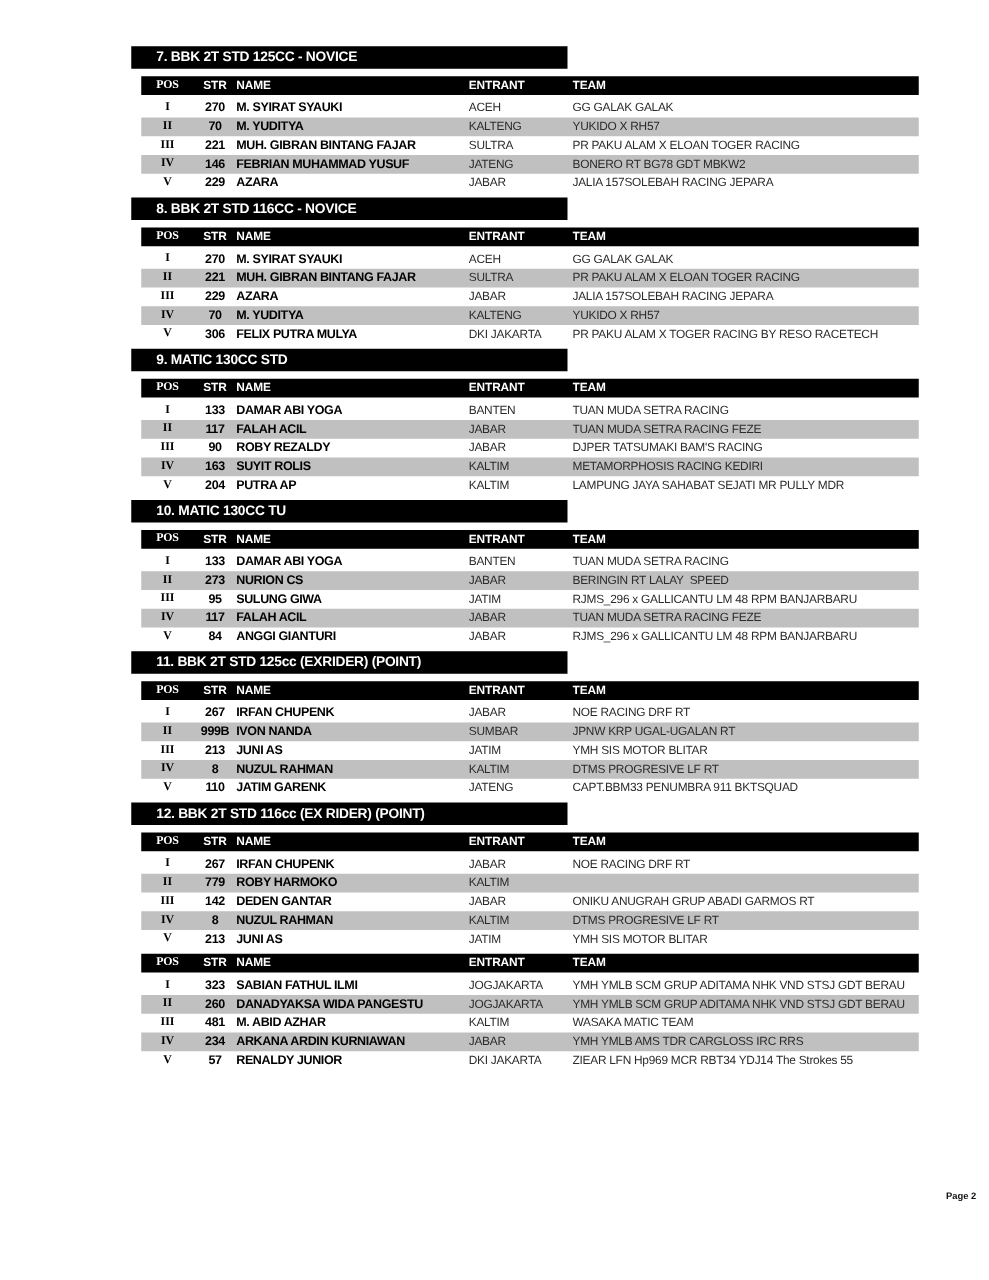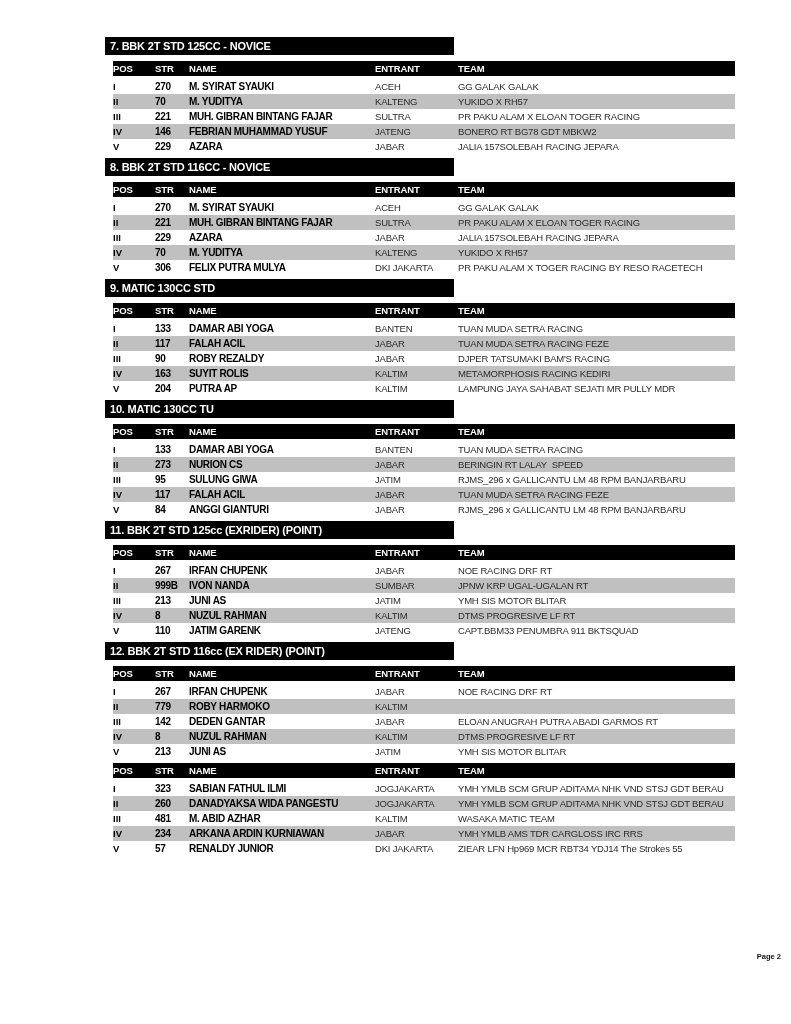--- a/index.html
+++ b/index.html
@@ -21,21 +21,21 @@
     width: 631px;
   }
   .section { margin-bottom: 4px; }
   .section-title {
     width: 349px; height: 18px;
     background: var(--bar-bg, #000);
     color: var(--bar-text, #fff);
     font-size: 11px; font-weight: bold;
     line-height: 18px;
     letter-spacing: -0.2px;
-    padding-left: 5px;
+    padding-left: 20px;
     margin-bottom: 6px;
     white-space: pre;
   }
   .table {
     margin-left: 8px;
     width: 622px;
   }
   .row {
     display: grid;
     grid-template-columns: 42px 34px 186px 83px 1fr;
@@ -46,22 +46,22 @@
   .row.head {
     background: var(--bar-bg, #000);
     color: var(--bar-text, #fff);
     font-weight: bold;
     font-size: 9.5px;
     margin-bottom: 3px;
     letter-spacing: -0.1px;
   }
   .row.alt { background: var(--row-alt, #c0c0c0); }
   .cell { white-space: pre; overflow: hidden; }
-  .c0 { font-weight: bold; font-size: 9.5px; }
-  .c1 { font-weight: bold; font-size: 10px; letter-spacing: -0.3px; }
+  .c0 { text-align: center; font-weight: bold; font-size: 9.5px; font-family: Liberation Serif, serif; }
+  .c1 { text-align: center; font-weight: bold; font-size: 10px; letter-spacing: -0.3px; }
   .c2 { font-weight: bold; font-size: 10px; letter-spacing: -0.3px; }
   .c3, .c4 { font-weight: normal; font-size: 9.5px; color: #2b2b2b; letter-spacing: -0.2px; }
   .row.head .c0, .row.head .c1, .row.head .c2, .row.head .c3, .row.head .c4 {
     font-weight: bold; font-size: 9.5px; color: #fff; letter-spacing: -0.1px;
   }
   .footer {
     position: absolute;
     right: 10px; top: 952px;
     font-size: 7.5px;
     font-weight: bold;
@@ -345,21 +345,21 @@
               <div class="cell c0">II</div>
               <div class="cell c1">779</div>
               <div class="cell c2">ROBY HARMOKO</div>
               <div class="cell c3">KALTIM</div>
             </div>
             <div class="row">
               <div class="cell c0">III</div>
               <div class="cell c1">142</div>
               <div class="cell c2">DEDEN GANTAR</div>
               <div class="cell c3">JABAR</div>
-              <div class="cell c4">ELOAN ANUGRAH PUTRA ABADI GARMOS RT</div>
+              <div class="cell c4">ONIKU ANUGRAH GRUP ABADI GARMOS RT</div>
             </div>
             <div class="row alt">
               <div class="cell c0">IV</div>
               <div class="cell c1">8</div>
               <div class="cell c2">NUZUL RAHMAN</div>
               <div class="cell c3">KALTIM</div>
               <div class="cell c4">DTMS PROGRESIVE LF RT</div>
             </div>
             <div class="row">
               <div class="cell c0">V</div>

